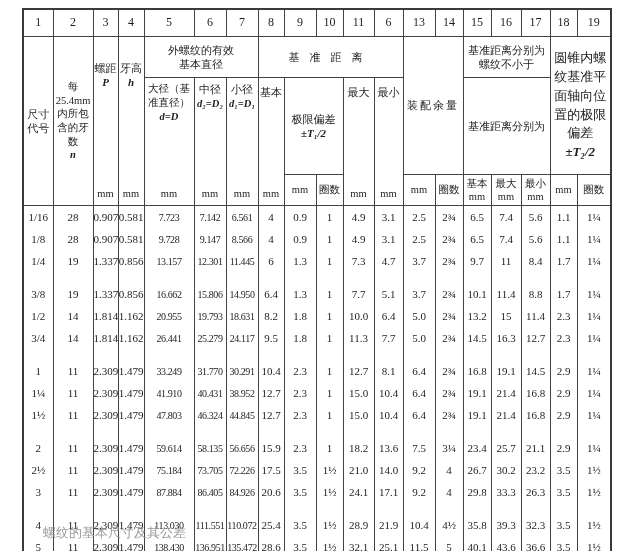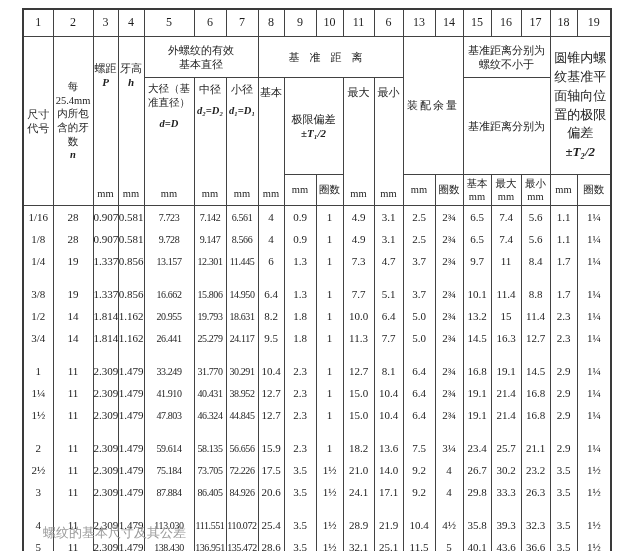--- a/index.html
+++ b/index.html
@@ -13,21 +13,21 @@
   .hr3 th{height:30px;}
   thead th{font-size:11px;line-height:1.3;overflow:hidden;}
   thead .small{font-size:10.5px;}
   .blk{display:block;}
   .sym{font-style:italic;font-weight:bold;font-family:"Liberation Serif","DejaVu Sans",serif;}
   .rel{position:relative;}
   .label-top{position:absolute;top:7px;left:0;right:0;}
   .unit-bottom{position:absolute;bottom:4px;left:0;right:0;font-size:10.5px;}
   .topPad{vertical-align:top;padding-top:24px;}
   .diaCell{vertical-align:top;padding-top:4px;}
-  .diaCell .sym{margin-top:8px;}
+  .diaCell .sym{margin-top:1px;}
   .ls{letter-spacing:10px;}
   .ls2{letter-spacing:2px;}
   .wrapTight{font-size:13px;line-height:1.45;padding:12px 1px;}
   .stack2{font-size:10.5px;line-height:1.25;}
   tbody td{border-top:none;border-bottom:none;font-size:11px;height:22px;white-space:nowrap;}
   tbody td:nth-child(5),tbody td:nth-child(6),tbody td:nth-child(7){font-size:10px;letter-spacing:-0.4px;}
   tr.spacer td{height:11px;}
   .caption{position:absolute;left:0;top:524px;width:628px;text-align:left;color:#9b9b9b;
            font-family:"Liberation Sans","DejaVu Sans",sans-serif;font-size:13px;margin-left:43px;}
 </style>

